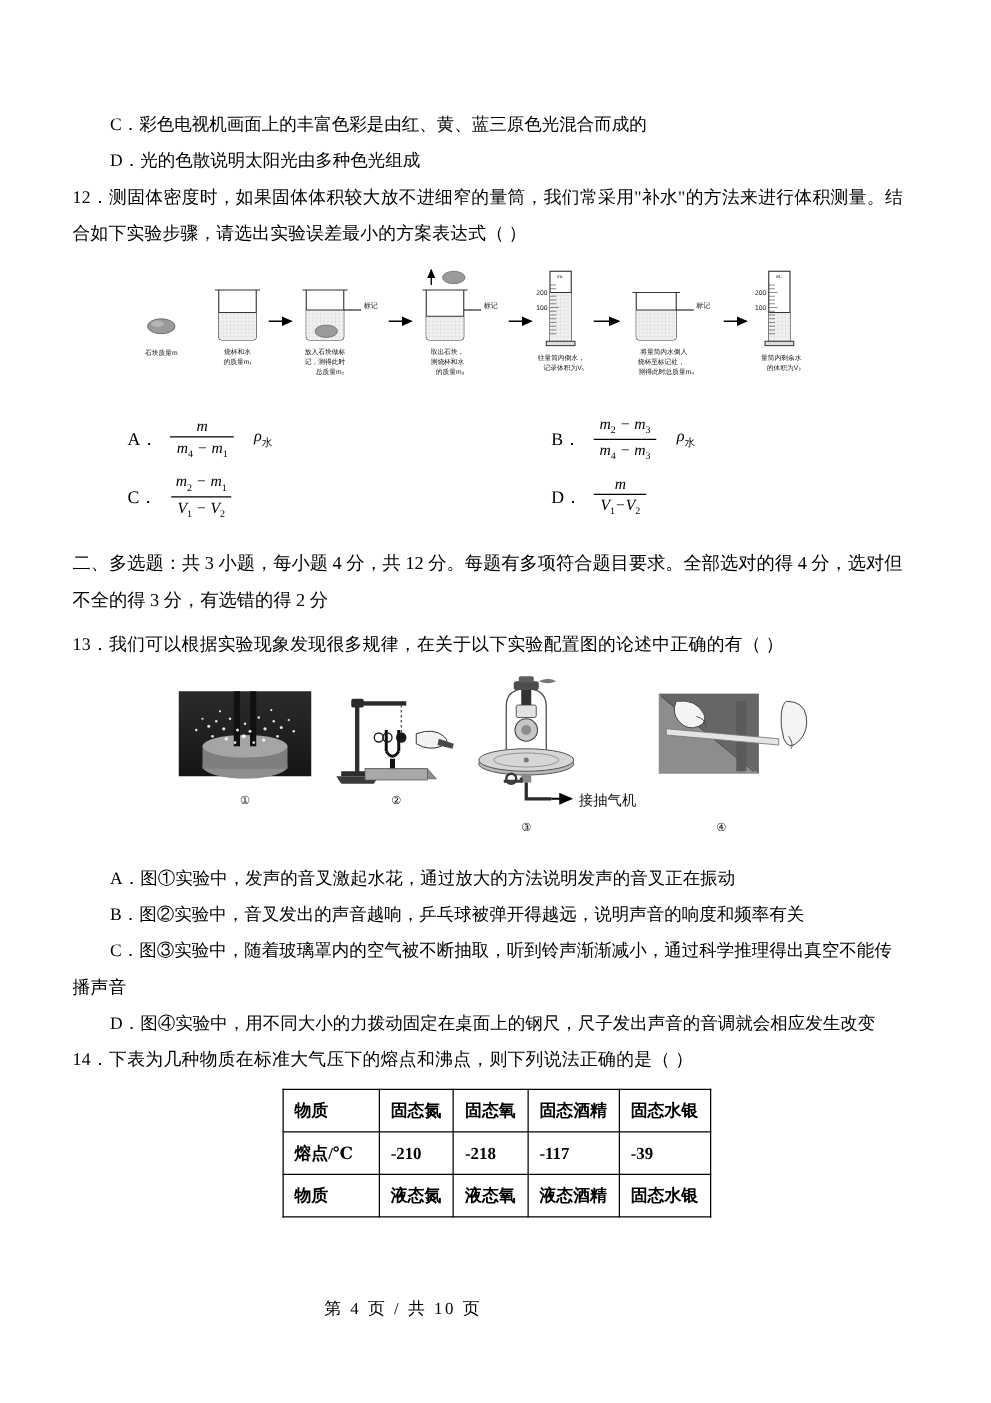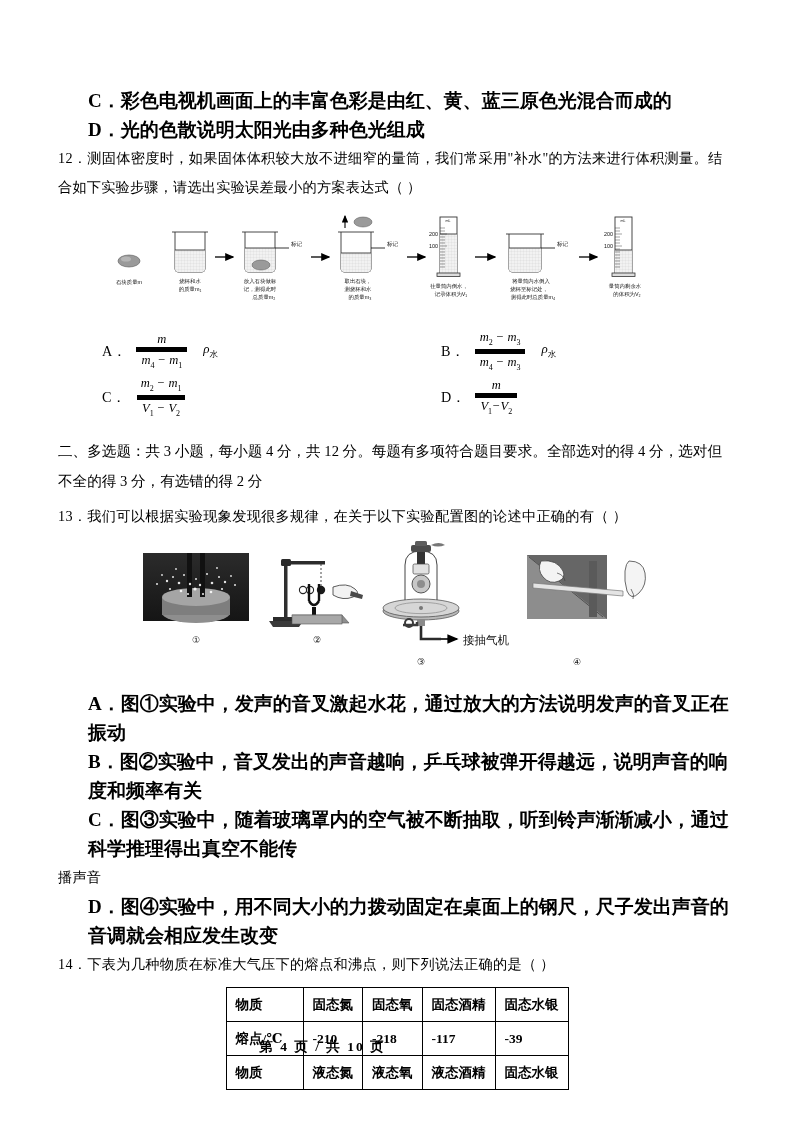--- a/index.html
+++ b/index.html
@@ -30,24 +30,23 @@
   }
 
   
   .q-line {
     font-size: 14.2px;
     line-height: 29px;
     letter-spacing: 0.2px;
     text-align: justify;
   }
   .opt-line {
-    font-size: 19px;
+    font-size: 14px;
     line-height: 29px;
     padding-left: 30px;
-    font-weight: bold;
   }
 
   .section-head {
     font-size: 14.6px;
     line-height: 30px;
     font-weight: normal;
     margin-top: 16px;
     text-align: justify;
   }
   .qnum { letter-spacing: 0.3px; }
@@ -75,21 +74,21 @@
     display: inline-flex;
     flex-direction: column;
     align-items: center;
     vertical-align: middle;
     font-family: "Liberation Serif", serif;
     font-style: italic;
     font-size: 12.5px;
     line-height: 1.12;
   }
   .frac .num { padding: 0 5px 1px 5px; }
-  .frac .den { padding: 1px 5px 0 5px; border-top: 5px solid #000000; }
+  .frac .den { padding: 1px 5px 0 5px; border-top: 1px solid #000000; }
   .rho {
     font-style: italic;
     font-size: 13px;
     margin-left: 16px;
   }
   .rho sub {
     font-style: normal;
     font-family: "Liberation Sans", sans-serif;
     font-size: 8.5px;
   }
@@ -138,21 +137,21 @@
   table.mp td.c-name { text-align: center; }
 
   
   .footer {
     position: absolute;
     left: 0;
     top: 1038px;
     width: 645px;
     text-align: center;
     font-size: 13.5px;
-    font-weight: bold;
+    font-weight: normal;
     letter-spacing: 2px;
     font-family: "Liberation Serif", "DejaVu Serif", serif;
   }
 </style>
 </head>
 <body>
 
 <div class="page">
 
   <div class="content">

